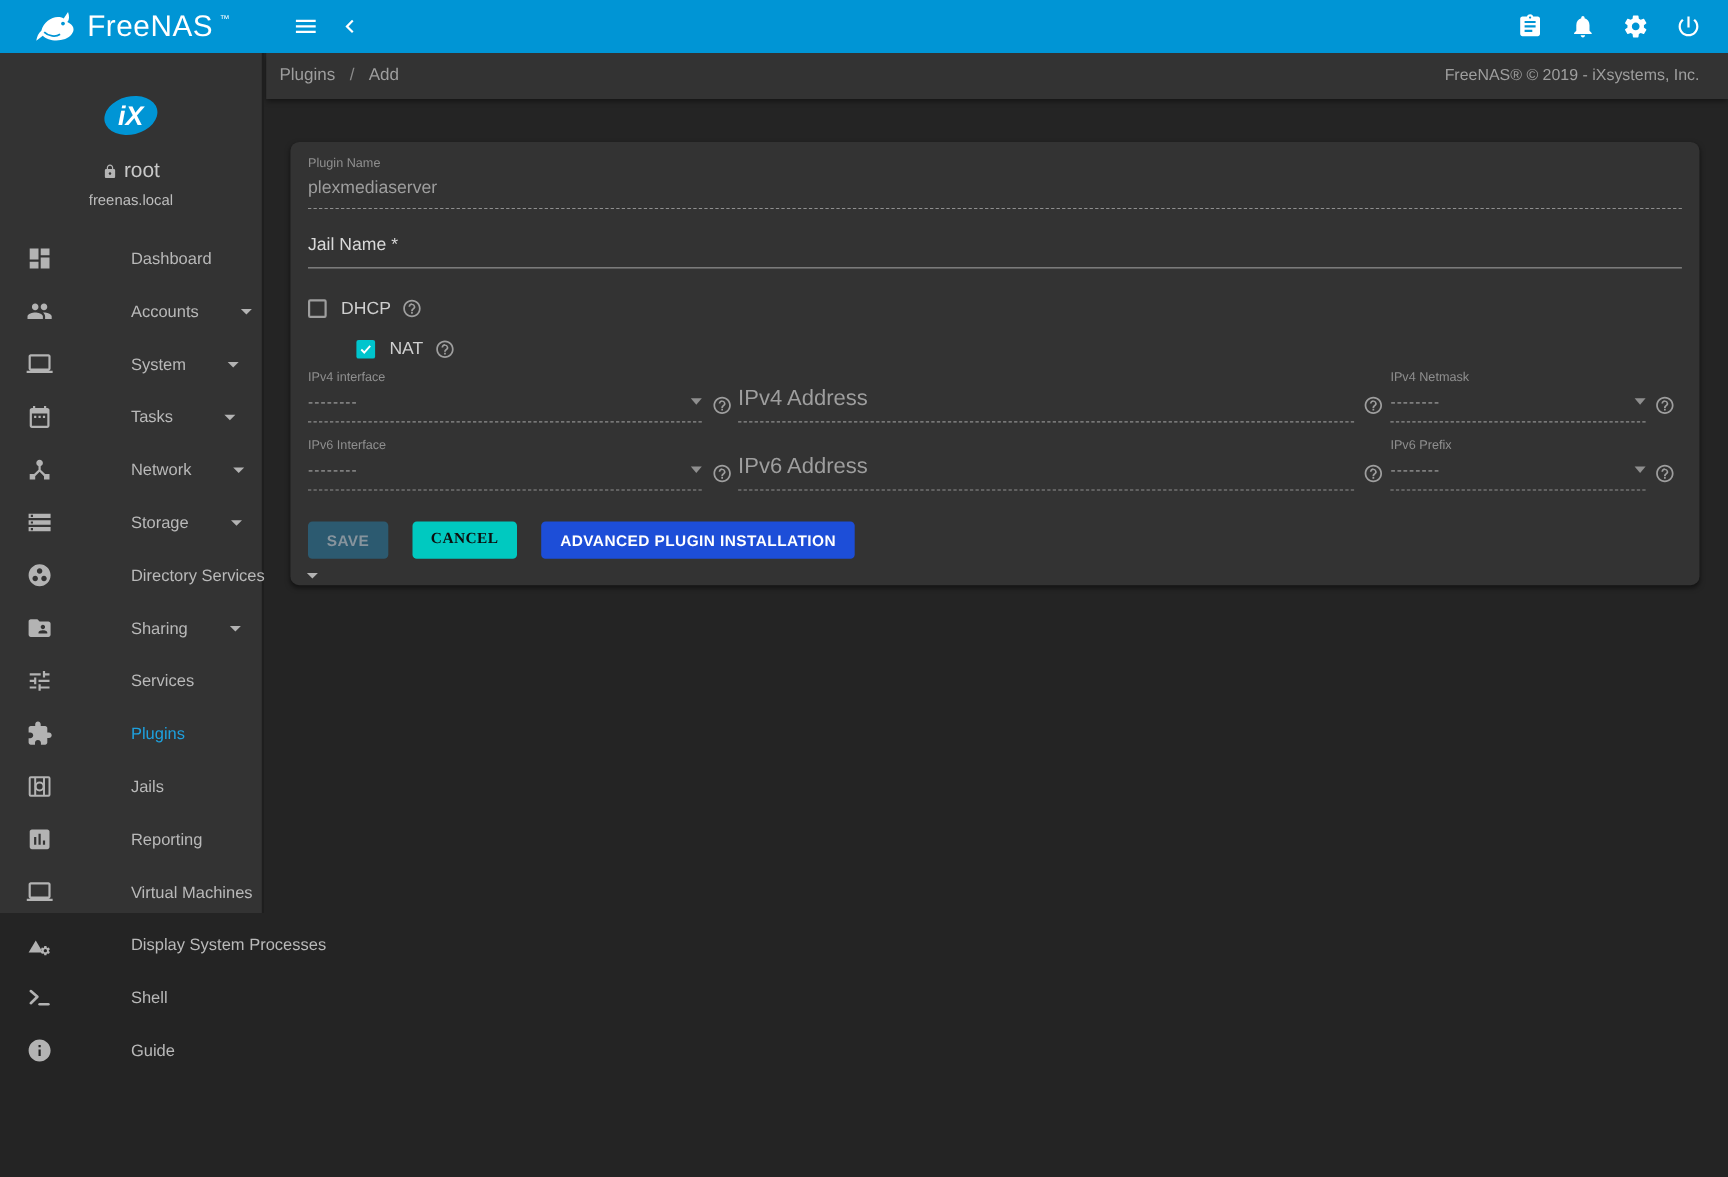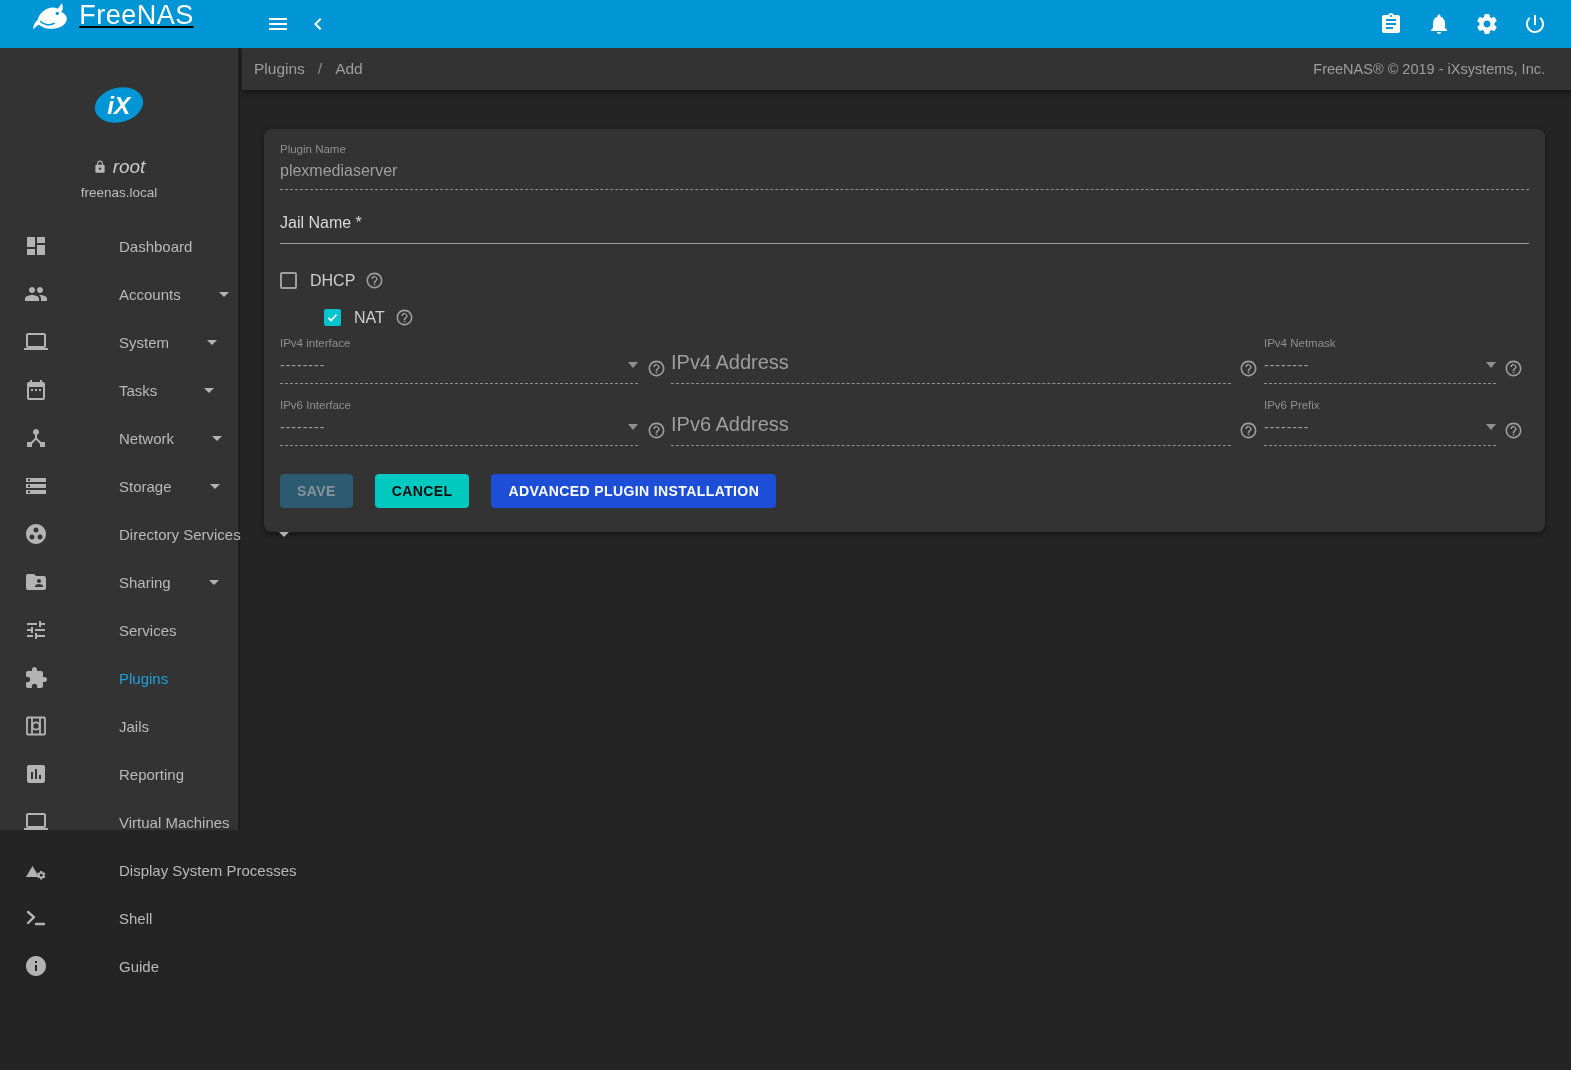--- a/index.html
+++ b/index.html
@@ -2,37 +2,37 @@
 <html><head>
 <meta charset="utf-8">
 <style>
   * { margin:0; padding:0; box-sizing:border-box; }
   html,body { width:1571px; height:1070px; overflow:hidden; background:#242424;
               font-family:"Liberation Sans", sans-serif; }
 
   
   .header { position:fixed; top:0; left:0; width:1571px; height:48px;
             background:#0095d5; display:flex; align-items:center; z-index:30; }
-  .logo-area { width:240px; height:48px; display:flex; align-items:flex-start;
-               justify-content:center; gap:6px;text-decoration:underline; }
+  .logo-area { width:240px; height:48px; display:flex; align-items:center;
+               justify-content:center; gap:6px; }
   .logo-text { color:#fff; font-size:27px; font-weight:400; letter-spacing:.5px; }
   .logo-tm { color:#fff; font-size:9px; margin-top:-14px; }
   .hbtn { width:40px; height:40px; border:none; background:transparent; color:#fff;
           display:flex; align-items:center; justify-content:center; cursor:pointer; }
   .hbtn svg { width:24px; height:24px; fill:#fff; }
   .header-spacer { flex:1; }
   .hright { display:flex; align-items:center; gap:8px; margin-right:16px; }
 
   
   .sidebar { position:fixed; top:48px; left:0; width:240px; height:782px;
              background:#333333; border-right:2px solid #1e1e1e; z-index:20; }
   .user-block { text-align:center; padding-top:36px; }
   .ix-logo { width:58px; height:42px; margin:0 auto; }
-  .user-row { margin-top:26px; color:#c9c9c9; font-size:19px;
-              display:flex; align-items:center; justify-content:center; gap:6px;font-style:italic; }
+  .user-row { margin-top:14px; color:#c9c9c9; font-size:19px;
+              display:flex; align-items:center; justify-content:center; gap:6px; }
   .user-row svg { width:14px; height:14px; fill:#b5b5b5; }
   .user-host { margin-top:7px; color:#bdbdbd; font-size:13.5px; }
   .nav { margin-top:22px; }
   .nav-item { height:48px; display:flex; align-items:center; padding:0 24px;
               cursor:pointer; color:#b9b9b9;gap:38px; }
   .nav-item .nicon { width:24px; height:24px; flex:0 0 24px; color:#b3b3b3; }
   .nav-item .nicon svg { width:24px; height:24px; fill:currentColor; }
   .nav-item .nlabel { margin-left:33px; font-size:15px; flex:1; white-space:nowrap; }
   .nav-item .narrow { width:0; height:0; border-left:5px solid transparent;
                       border-right:5px solid transparent; border-top:5px solid #b3b3b3; }
@@ -87,21 +87,21 @@
                 padding:0 0 9px 0; font-family:Liberation Sans, sans-serif; }
   .addr-input::placeholder { color:#9e9e9e; opacity:1; }
   .ip-row .help { margin:0 6px 6px 8px; }
   .ip-row .help.after-select { margin-left:9px; margin-right:5px; }
 
   .btn-row { display:flex; align-items:center; gap:22px; margin-top:28px; }
   .btn { height:34px; border:none; border-radius:4px; padding:0 17px; font-size:14px;
          font-weight:700; letter-spacing:.4px; cursor:pointer;
          font-family:"Liberation Sans", sans-serif; }
   .btn-save { background:#2c5a70; color:#87949d; cursor:default; }
-  .btn-cancel { background:#00c9c0; color:#0d0d0d; }
+  .btn-cancel { background:#00c9c0; color:#0d0d0d;font-family:Liberation Serif, serif; }
   .btn-adv { background:#1d4ed8; color:#ffffff; }
 </style>
 </head>
 <body>
 
 <div class="header">
   <div class="logo-area">
     <svg width="42" height="32" viewBox="0 0 64 48">
       <path fill="#ffffff" d="M10 30 C14 15 30 7 41 13 L47 4 C49 10 49 15 46 18 C55 22 57 29 52 35 C44 46 20 46 12 37 L3 44 C4 38 6 33 10 30 Z"></path>
       <circle cx="40" cy="20" r="2.6" fill="#0095d5"></circle>

